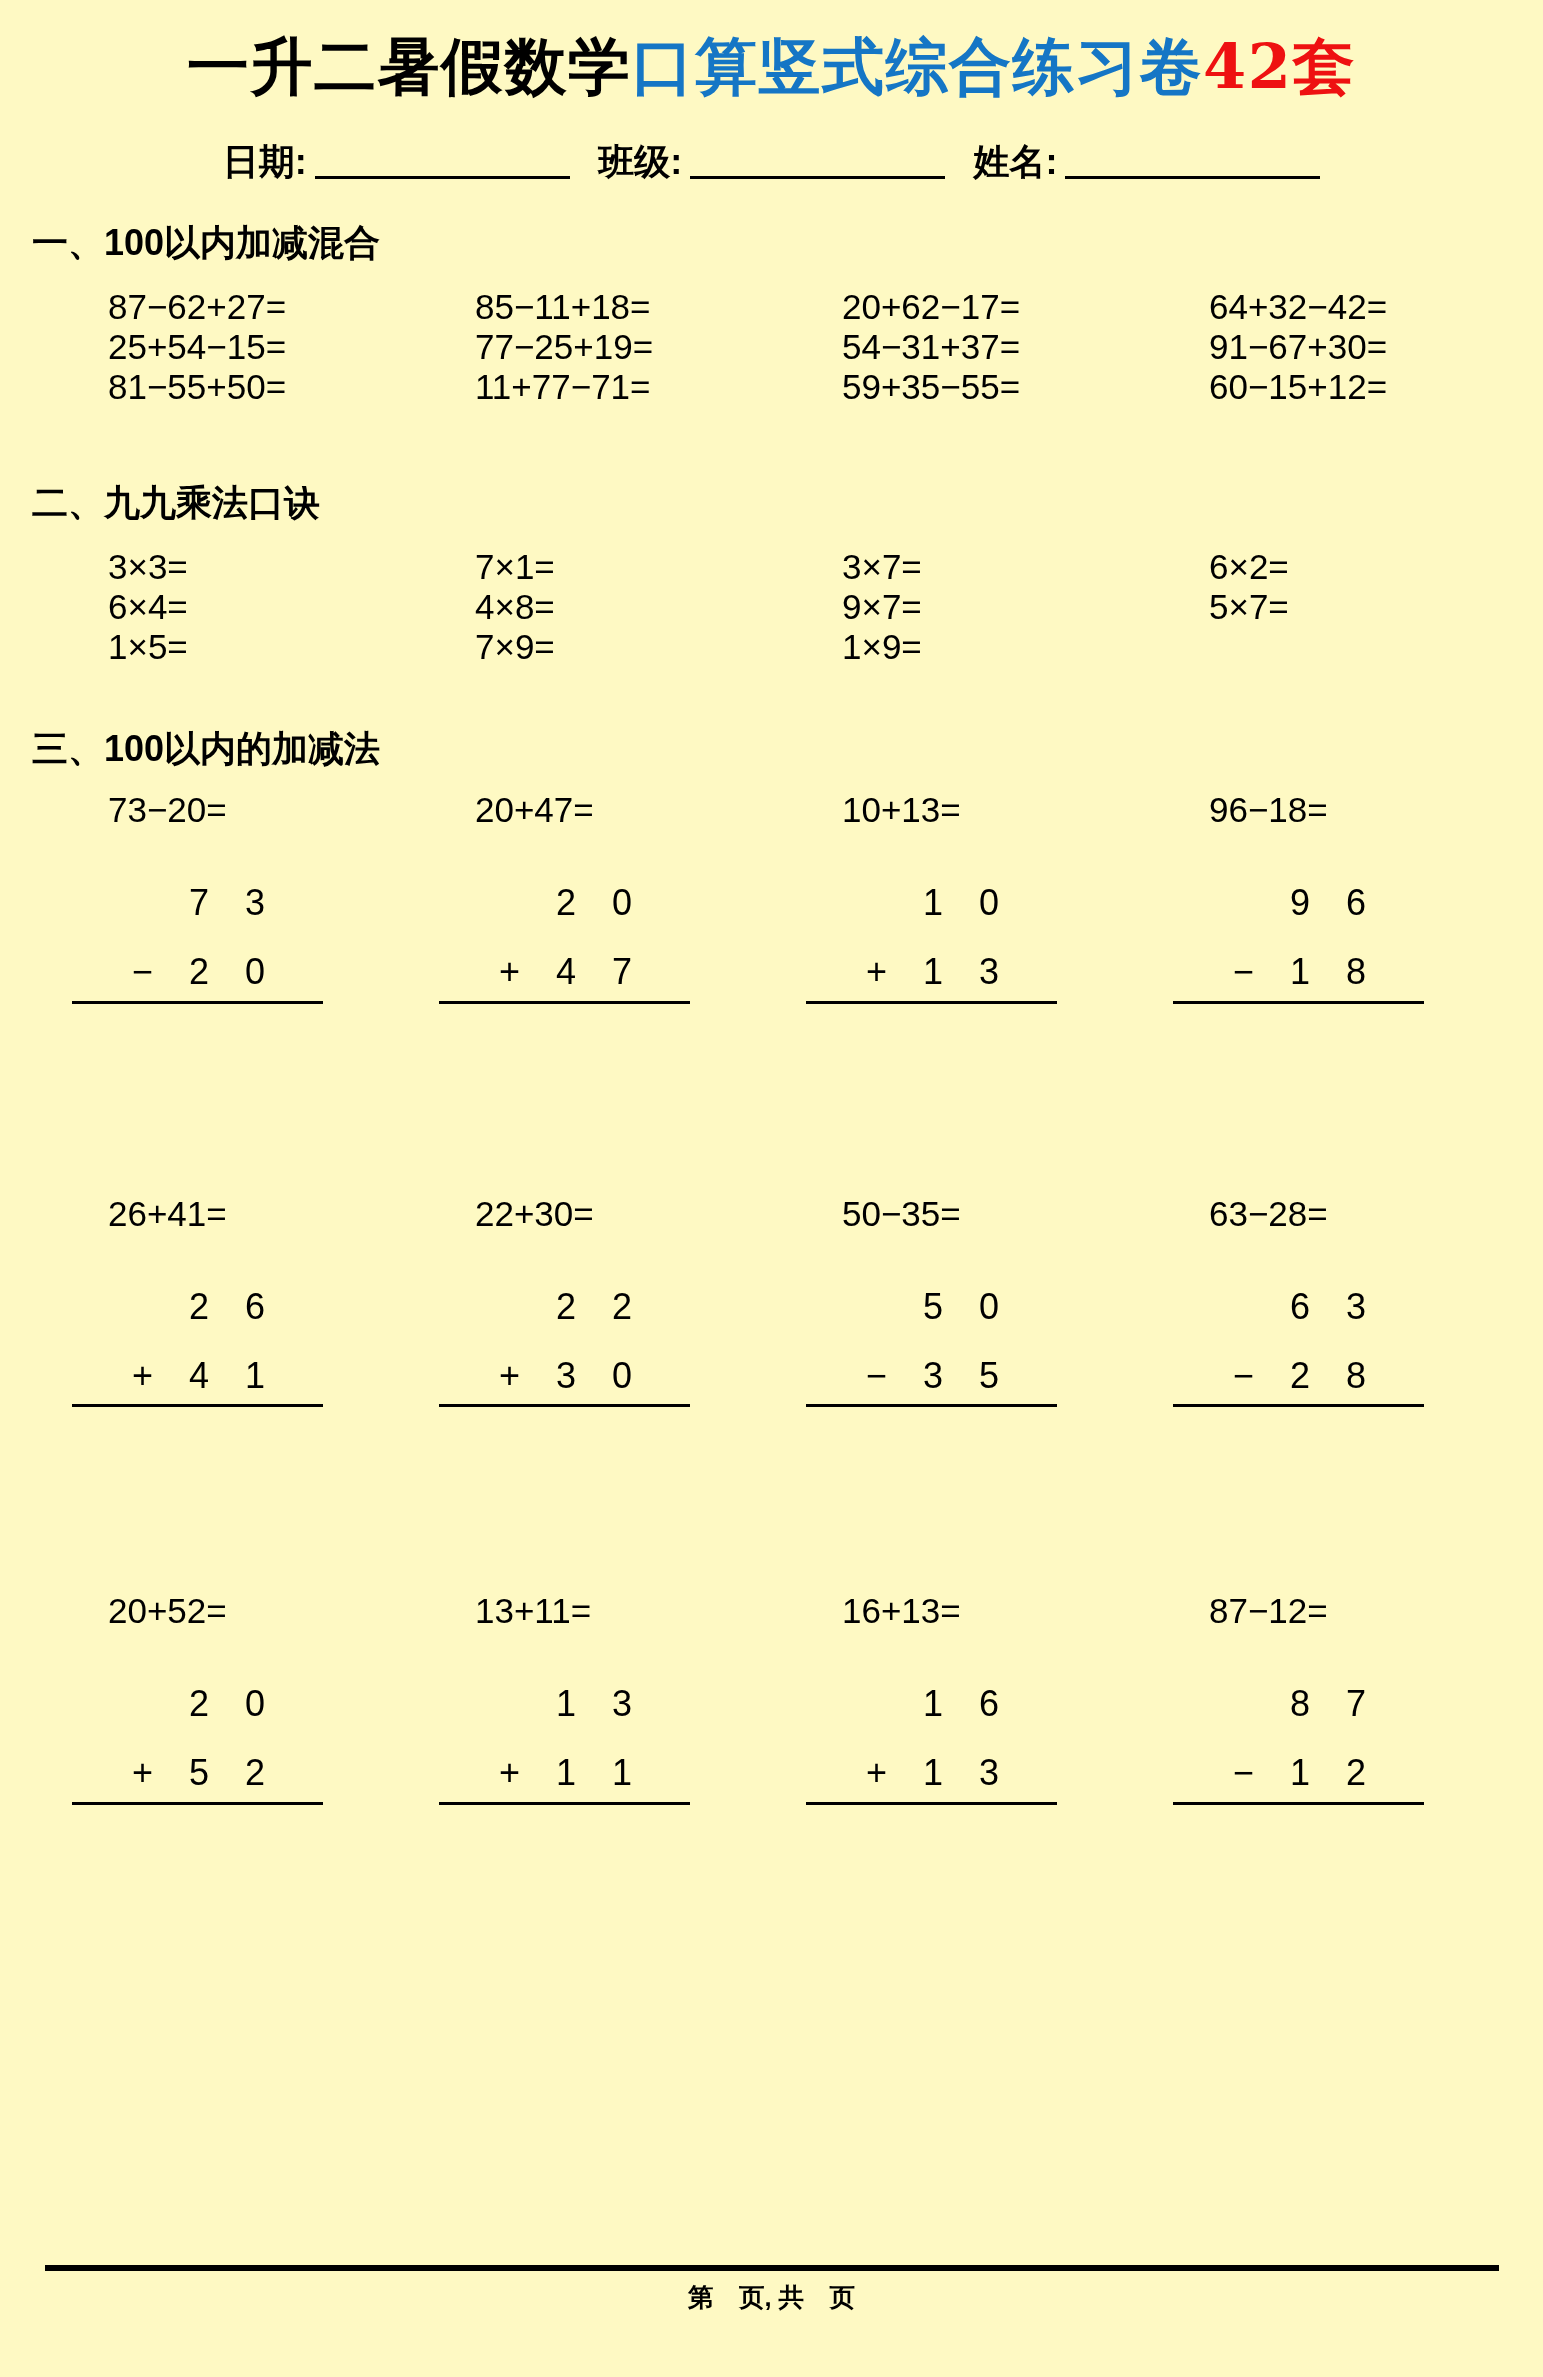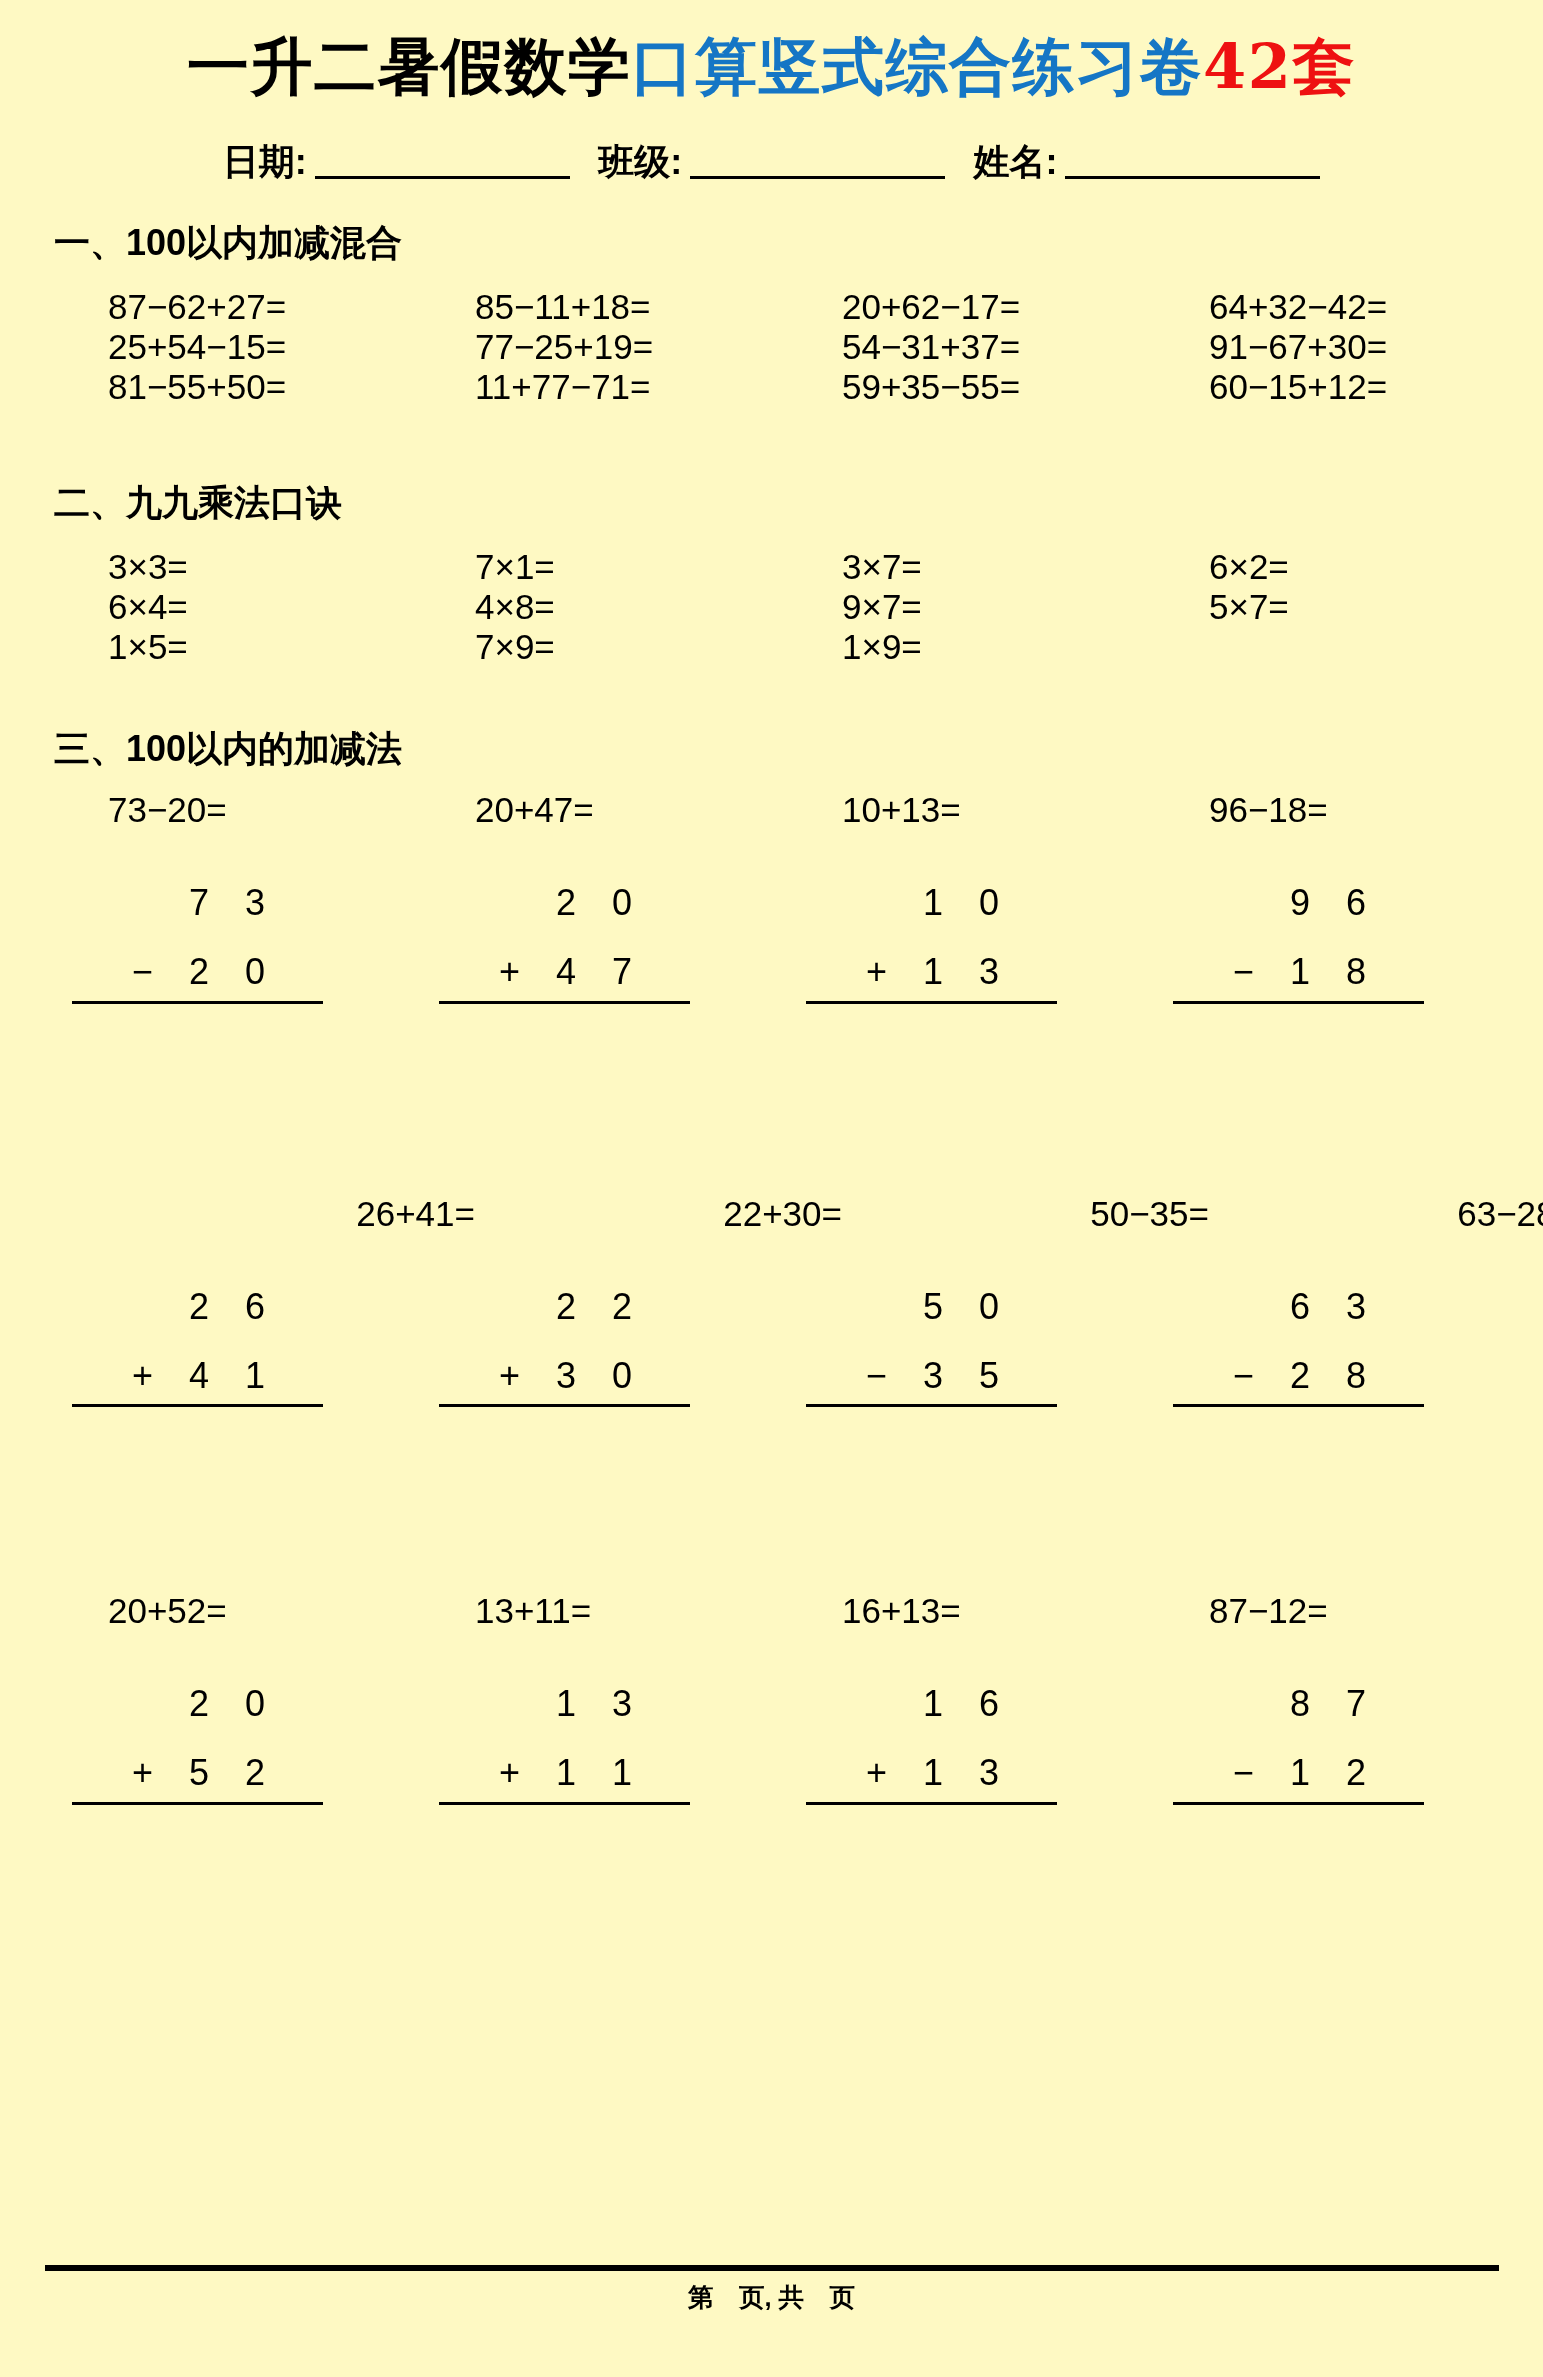--- a/index.html
+++ b/index.html
@@ -25,34 +25,34 @@
     font-size:36px; font-weight:bold; white-space:nowrap;
   }
   .info .lbl { margin-left:18.6px; }
   .info .lbl:first-child { margin-left:0; }
   .blank {
     display:inline-block; width:255px; height:40px;
     border-bottom:3.1px solid #000; vertical-align:-4.6px; margin-left:7.7px;
   }
   
   .sec-h {
-    padding-left:54px; font-size:36px; font-weight:bold; line-height:43px;
+    padding-left:32px; font-size:36px; font-weight:bold; line-height:43px;
   }
   .sec1-h { margin-top:34px; }
   .sec2-h { margin-top:74px; }
   .sec3-h { margin-top:60px; }
   
   .eq-grid {
     display:grid; grid-template-columns:repeat(4,367px);
     padding-left:108px; margin-top:23px;
     font-size:35px; line-height:40px; 
     letter-spacing:0px; white-space:nowrap;
   }
   .sec3-grid { margin-top:20px; row-gap:0; }
-  .g2-grid { margin-top:190px;text-align:right; }
+  .g2-grid { margin-top:190px; }
   .g3-grid { margin-top:184px; }
   
   .vrow { display:flex; padding-left:72px; margin-top:51px; }
   .vblock { width:251px; margin-right:116px; font-size:36px; line-height:43px; }
   .vtop, .vbot { display:flex; justify-content:flex-end; padding-right:40px; position:relative; }
   .vtop { margin-bottom:26px; }
   .digit { display:inline-block; width:56px; text-align:center; }
   .vop { position:absolute; left:60px; top:0; }
   .vline { border-bottom:3.9px solid #000; margin-top:7.7px; width:100%; height:0; }
   

